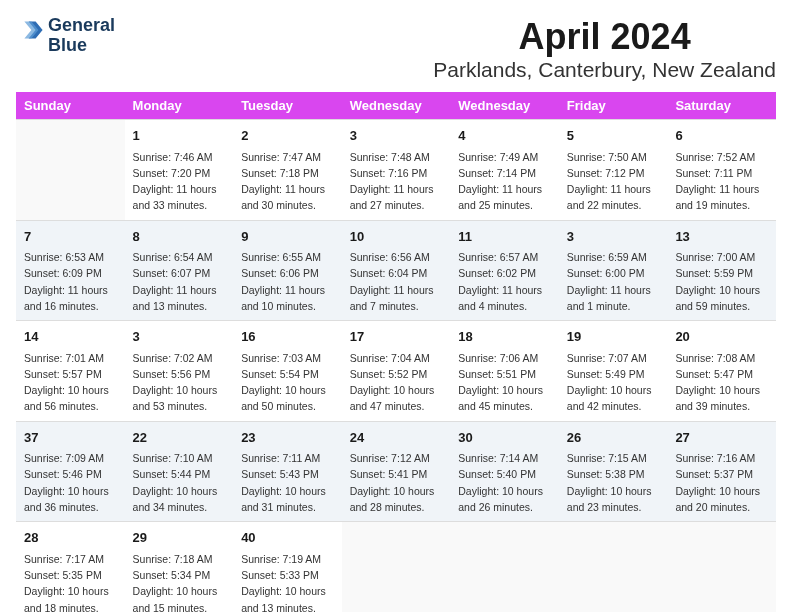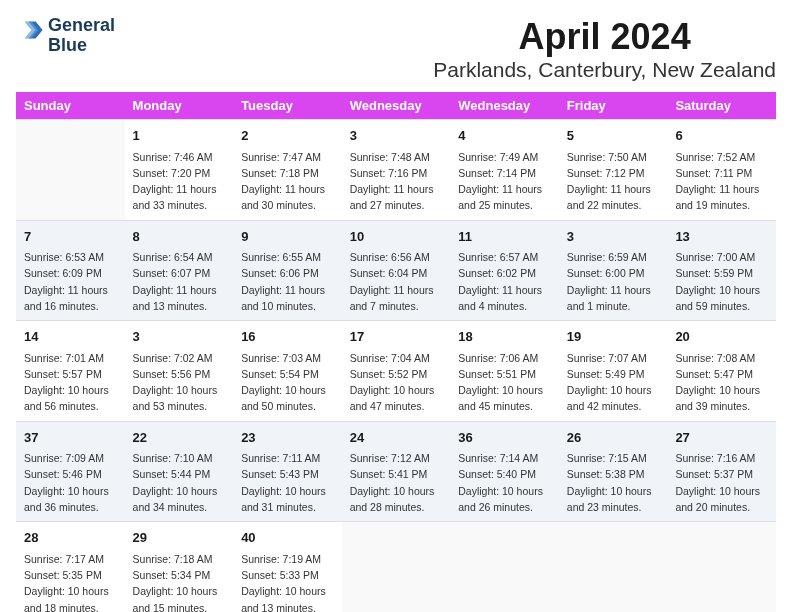--- a/index.html
+++ b/index.html
@@ -223,21 +223,21 @@
         </td>
         <td>
           <span class="day-num">23</span>
           <div class="day-detail">Sunrise: 7:11 AM<br>Sunset: 5:43 PM<br>Daylight: 10 hours<br>and 31 minutes.</div>
         </td>
         <td>
           <span class="day-num">24</span>
           <div class="day-detail">Sunrise: 7:12 AM<br>Sunset: 5:41 PM<br>Daylight: 10 hours<br>and 28 minutes.</div>
         </td>
         <td>
-          <span class="day-num">36</span>
+          <span class="day-num">30</span>
           <div class="day-detail">Sunrise: 7:14 AM<br>Sunset: 5:40 PM<br>Daylight: 10 hours<br>and 26 minutes.</div>
         </td>
         <td>
           <span class="day-num">26</span>
           <div class="day-detail">Sunrise: 7:15 AM<br>Sunset: 5:38 PM<br>Daylight: 10 hours<br>and 23 minutes.</div>
         </td>
         <td>
           <span class="day-num">27</span>
           <div class="day-detail">Sunrise: 7:16 AM<br>Sunset: 5:37 PM<br>Daylight: 10 hours<br>and 20 minutes.</div>
         </td>

